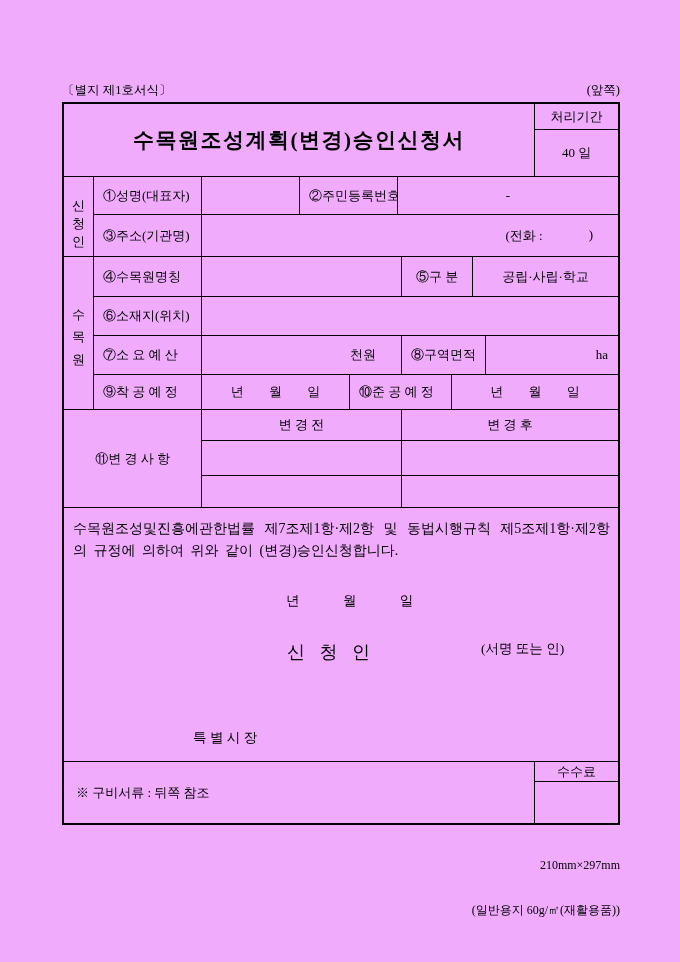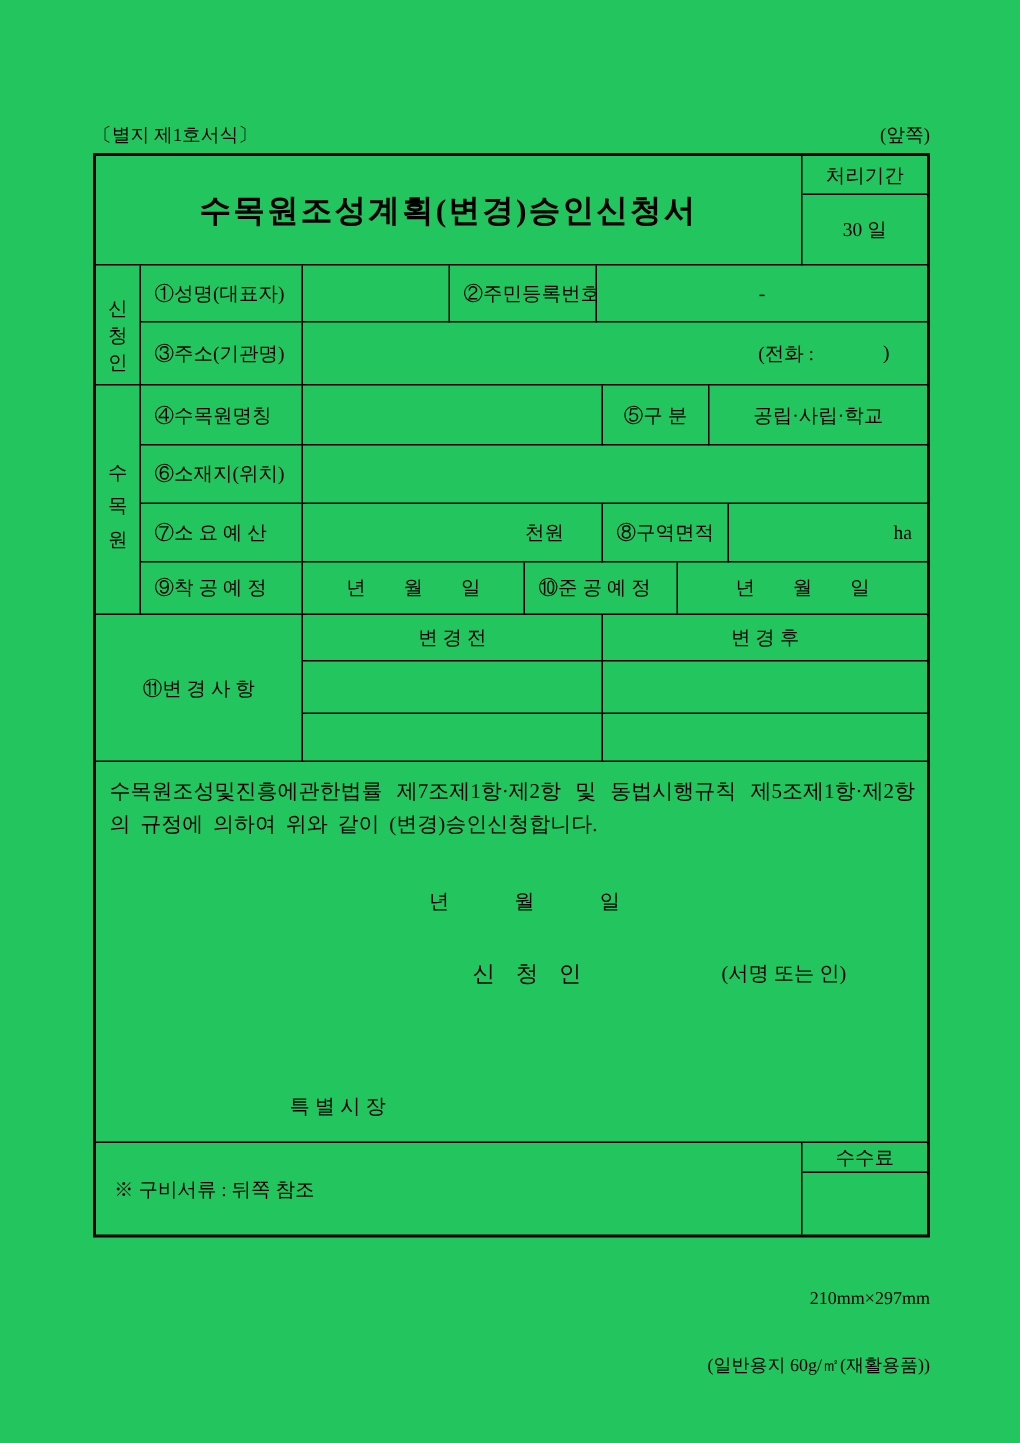--- a/index.html
+++ b/index.html
@@ -1,18 +1,18 @@
 <!DOCTYPE html>
 <html><head>
 <meta charset="utf-8">
 <style>
   html,body { margin:0; padding:0; background:#e8e8e8; }
   .page {
     position:relative; width:680px; height:962px; margin:0 auto;
-    background:#22c55e; color:#000;
+    background:#f0abfc; color:#000;
     font-family:"Liberation Serif","DejaVu Serif",serif;
   }
   .note { position:absolute; font-size:12.5px; white-space:pre; }
   .form-table {
     position:absolute; left:62px; top:102px; width:558px; height:723px;
     border:2px solid #000; box-sizing:border-box;
   }
   .cell {
     position:absolute; box-sizing:border-box;
     display:flex; align-items:center; justify-content:center;
@@ -31,40 +31,40 @@
   .ws-sm { word-spacing:22px; }
   .pad25 { padding-right:25px; }
   .pad10 { padding-right:10px; }
   .decl { display:block; }
   .decl-par {
     position:absolute; left:9px; right:8px; top:10px;
     font-size:14px; line-height:22px; text-align:justify;
     word-spacing:3px; white-space:normal;
   }
   .decl-date { position:absolute; left:222px; top:84px; font-size:13.5px; word-spacing:40px; white-space:pre; }
-  .decl-applicant { position:absolute; left:251px; top:132px; font-size:15px; word-spacing:10px; white-space:pre; }
+  .decl-applicant { position:absolute; left:223px; top:132px; font-size:18px; word-spacing:10px; white-space:pre; }
   .decl-sign { position:absolute; left:417px; top:132px; font-size:13.5px; white-space:pre; }
   .decl-recipients { position:absolute; left:129px; top:182px; font-size:13.5px; line-height:19px; white-space:pre; }
   .phone-wrap { display:flex; align-items:flex-start; }
   .phone-gap { display:inline-block; width:46px; }
   .pagesize { position:absolute; right:60px; top:828px; text-align:right; font-size:12px; line-height:15px; white-space:pre; }
 </style>
 </head>
 <body>
 
 <div class="page">
 
   <div class="note" style="left:62px; top:82px;">〔별지 제1호서식〕</div>
   <div class="note" style="right:60px; top:82px;">(앞쪽)</div>
 
   <div class="form-table">
 
     <div class="cell br bb title-cell" style="left:0; top:0; width:471px; height:73px;">수목원조성계획(변경)승인신청서</div>
     <div class="cell bb" style="left:471px; top:0; width:83px; height:26px;">처리기간</div>
-    <div class="cell bb" style="left:471px; top:26px; width:83px; height:47px;">30 일</div>
+    <div class="cell bb" style="left:471px; top:26px; width:83px; height:47px;">40 일</div>
 
     <div class="cell br bb" style="left:0; top:73px; width:30px; height:80px;">
       <span class="vert">신청인</span>
     </div>
     <div class="cell br bb left" style="left:30px; top:73px; width:108px; height:38px;">①성명(대표자)</div>
     <div class="cell br bb" style="left:138px; top:73px; width:98px; height:38px;"></div>
     <div class="cell br bb left" style="left:236px; top:73px; width:98px; height:38px;">②주민등록번호</div>
     <div class="cell bb" style="left:334px; top:73px; width:220px; height:38px;">-</div>
     <div class="cell br bb left" style="left:30px; top:111px; width:108px; height:42px;">③주소(기관명)</div>
     <div class="cell bb right pad25" style="left:138px; top:111px; width:416px; height:42px;">

